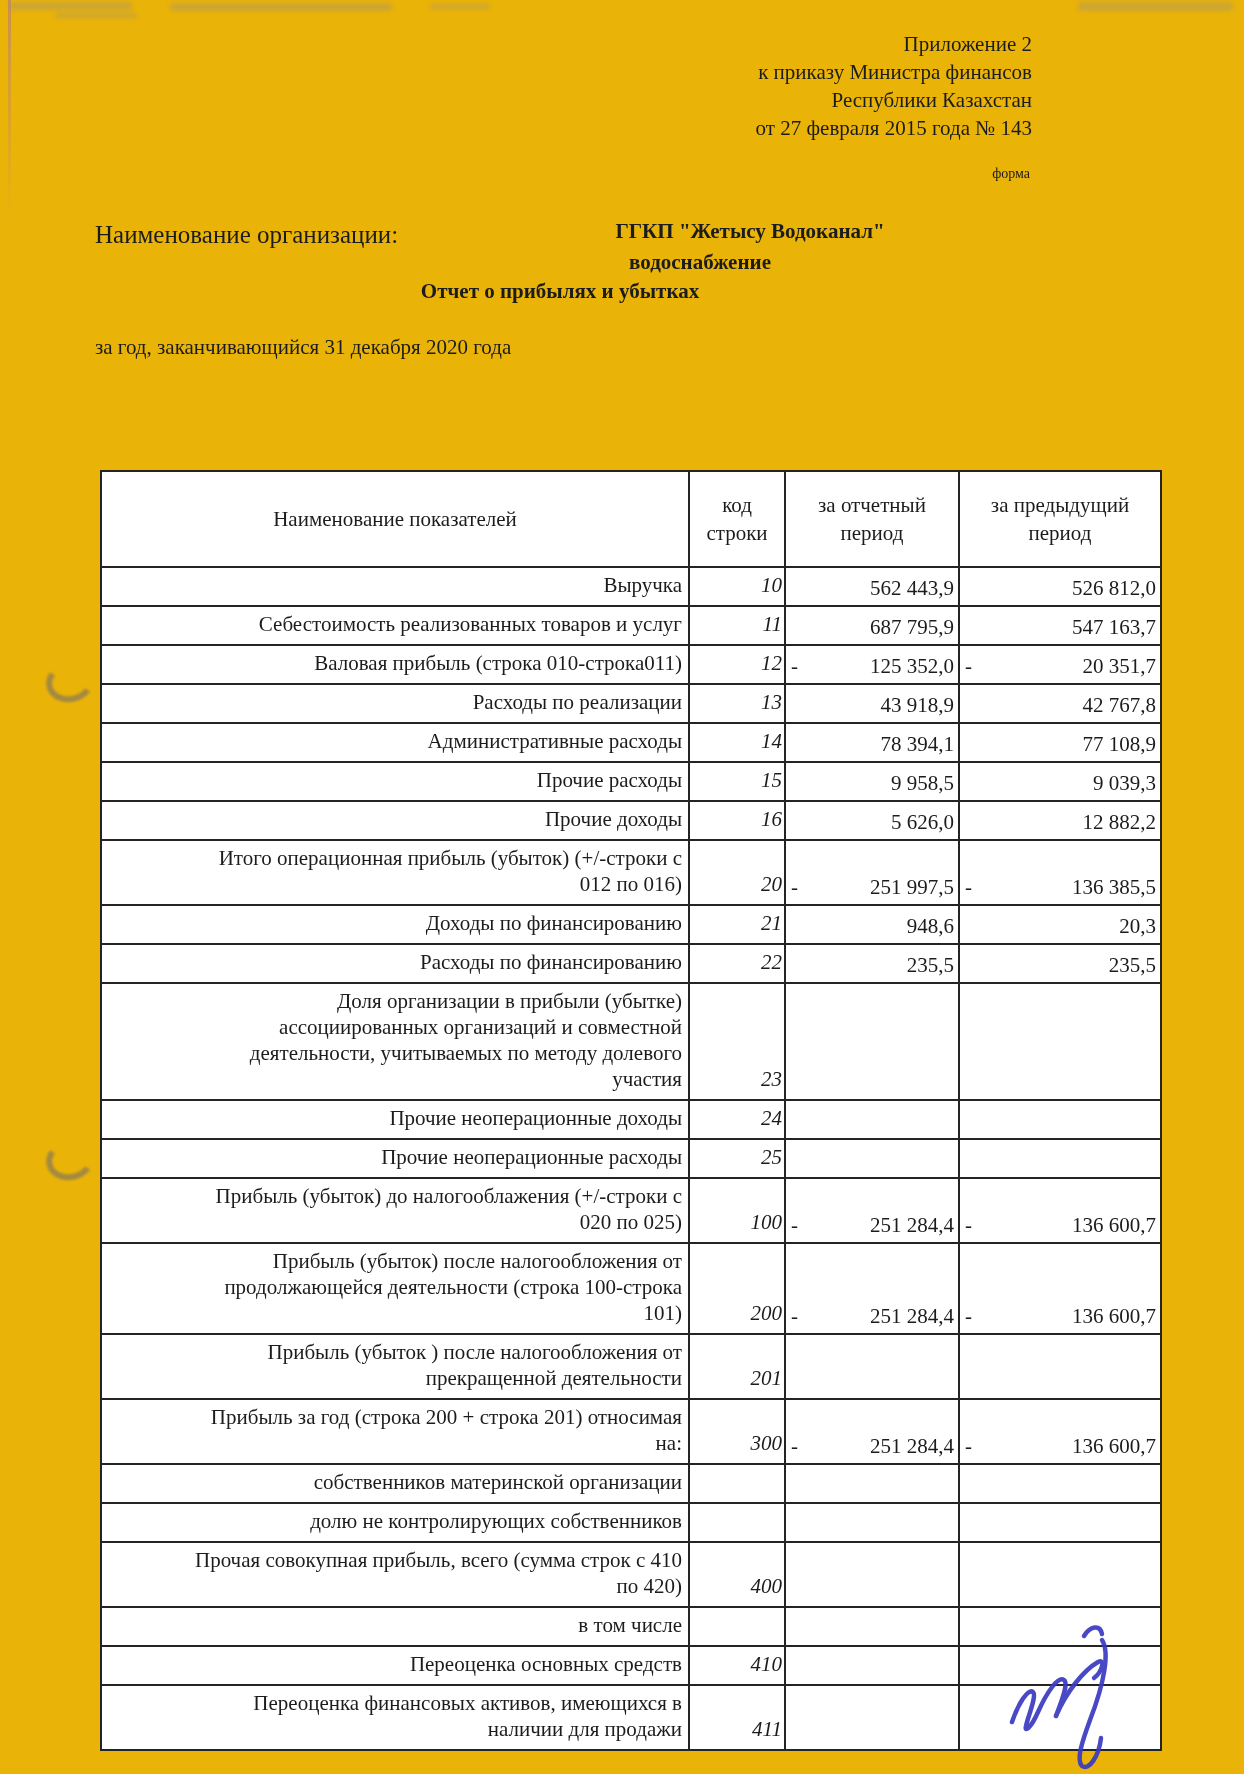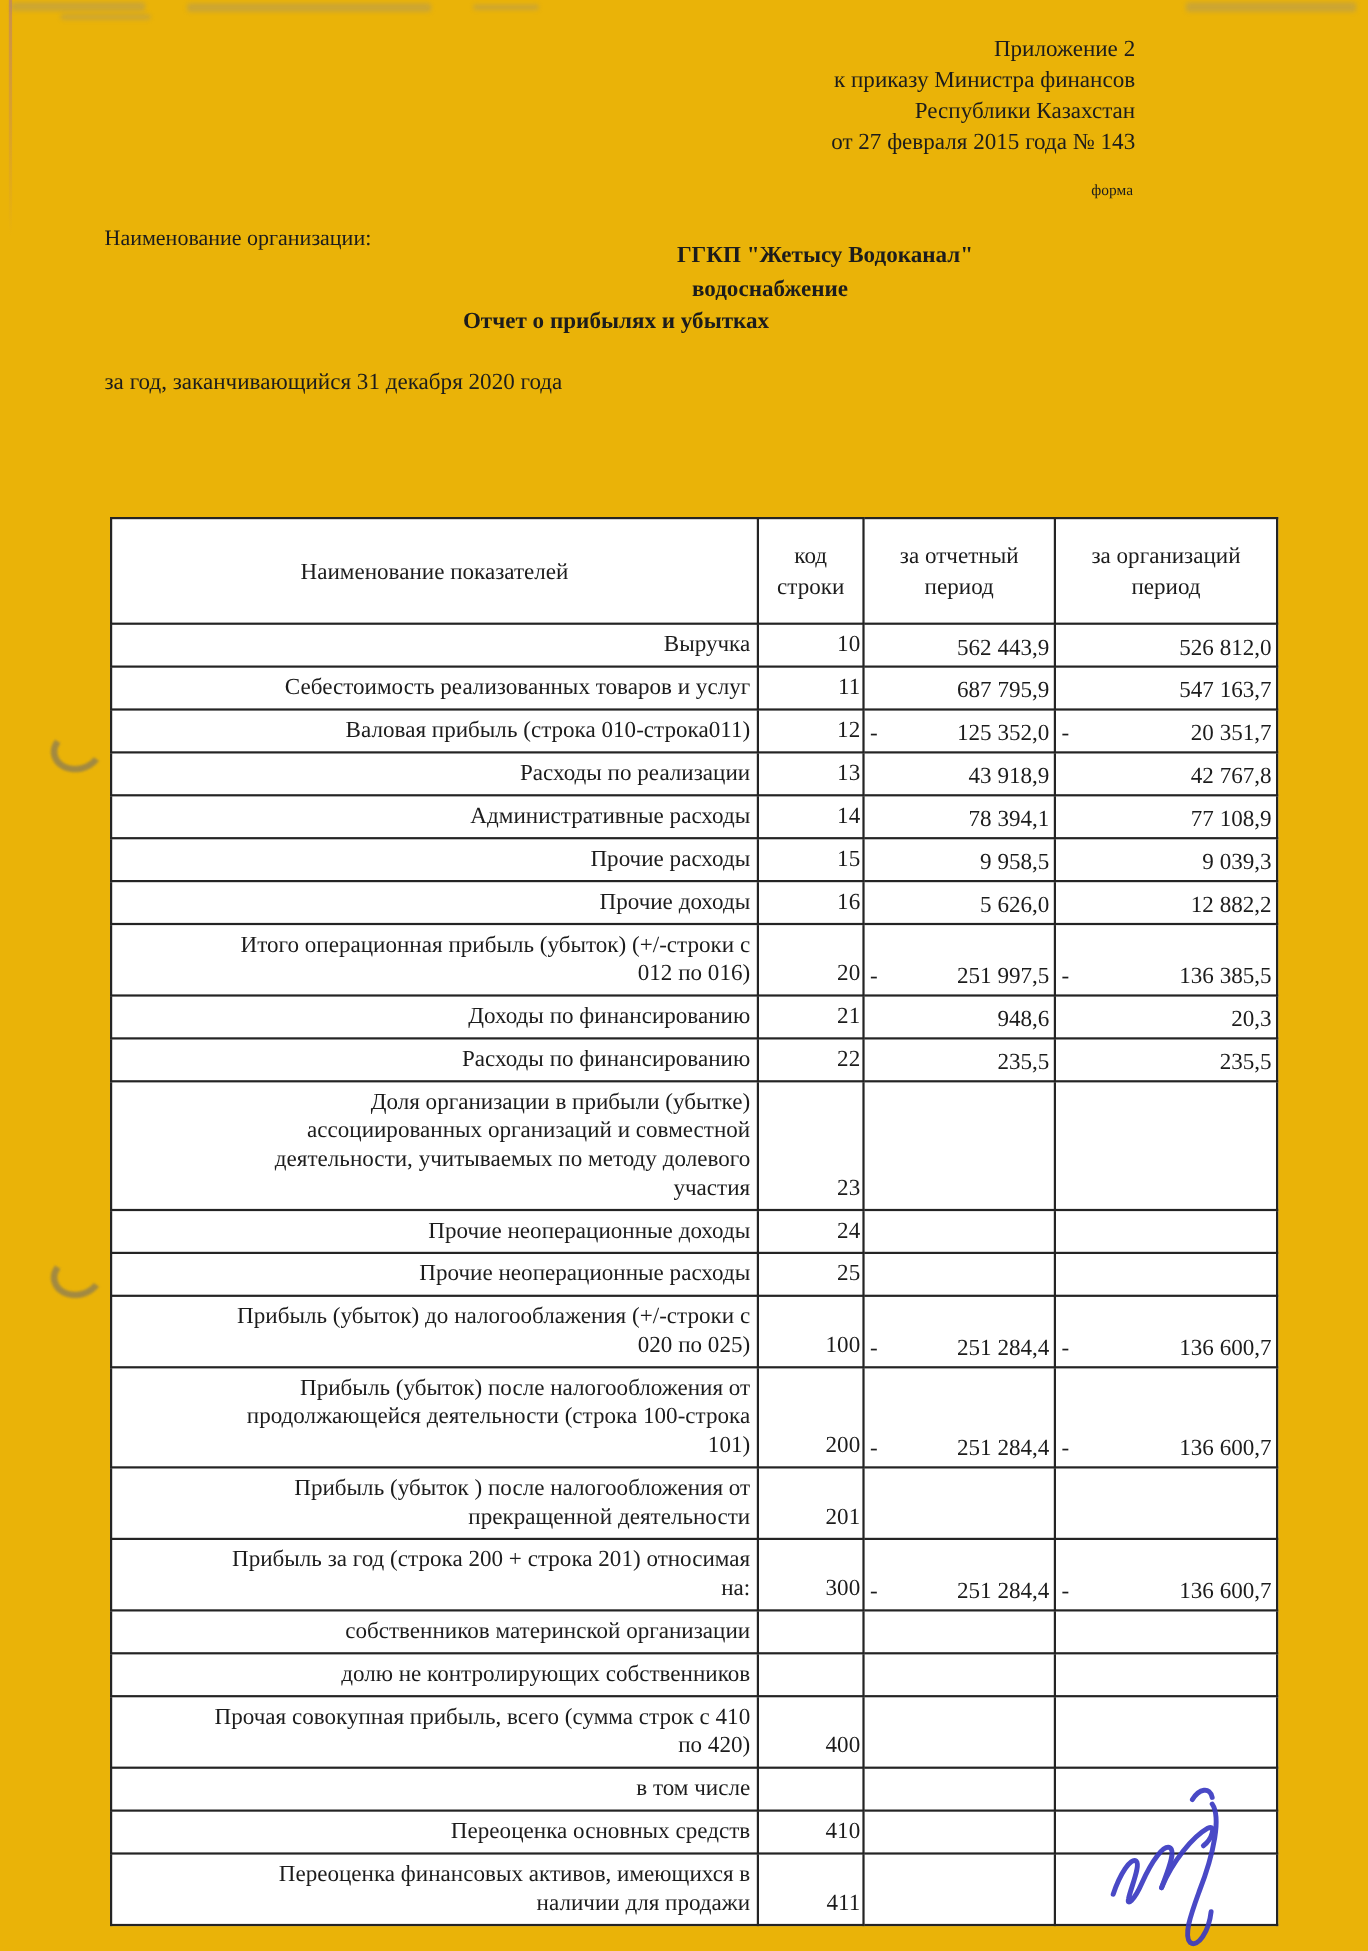--- a/index.html
+++ b/index.html
@@ -13,21 +13,21 @@
     overflow:hidden;
   }
   
   .appendix {
     position:absolute; top:30px; right:212px;
     text-align:right; font-size:21px; line-height:28px;
   }
   .forma { position:absolute; top:166px; right:214px; font-size:14px; }
 
   
-  .org-label   { position:absolute; top:206px; left:95px;  font-size:20px; }
+  .org-label   { position:absolute; top:221px; left:95px;  font-size:25px; }
   .org-name    { position:absolute; top:219px; left:560px; width:380px; text-align:center; font-size:21px; font-weight:bold; }
   .org-activity{ position:absolute; top:250px; left:560px; width:280px; text-align:center; font-size:21px; font-weight:bold; }
   .report-title{ position:absolute; top:279px; left:380px; width:360px; text-align:center; font-size:21px; font-weight:bold; }
   .period-line { position:absolute; top:335px; left:95px;  font-size:21px;text-align:right; }
 
   
   table.report {
     position:absolute; top:470px; left:100px; width:1060px;
     border-collapse:collapse; table-layout:fixed;
     background:#fff;
@@ -39,20 +39,21 @@
     height:90px; white-space:pre-line; padding:2px 4px;
   }
   table.report td { font-size:21px; line-height:26px; }
   td.c-name {
     vertical-align:top; text-align:right;
     padding:4px 6px 7px 6px; white-space:pre-line;
   }
   td.c-code {
     vertical-align:bottom; text-align:right;
     padding:4px 2px 7px 2px;
+    font-style:italic;
   }
   td.c-val { vertical-align:bottom; padding:4px 4px 4px 5px; }
   td.c-val .valwrap { display:flex; justify-content:space-between; align-items:flex-end; }
   td.c-val .minus { min-width:10px; text-align:left; }
   td.c-val .num   { flex:1; text-align:right; }
 
   
   .smudge { position:absolute; background:rgba(135,135,148,0.30); filter:blur(2px); border-radius:3px; }
   .edge-line {
     position:absolute; left:8px; top:0; width:3px; height:215px;
@@ -103,21 +104,21 @@
         <col style="width:174px">
         <col style="width:202px">
     </colgroup>
     <thead>
       <tr>
         <th>Наименование показателей</th>
         <th>код
 строки</th>
         <th>за отчетный
 период</th>
-        <th>за организаций
+        <th>за предыдущий
 период</th>
       </tr>
     </thead>
     <tbody id="report-rows">
         <tr>
           <td class="c-name">Выручка</td>
           <td class="c-code">10</td>
           <td class="c-val">
             <div class="valwrap">
               <span class="minus"></span>

